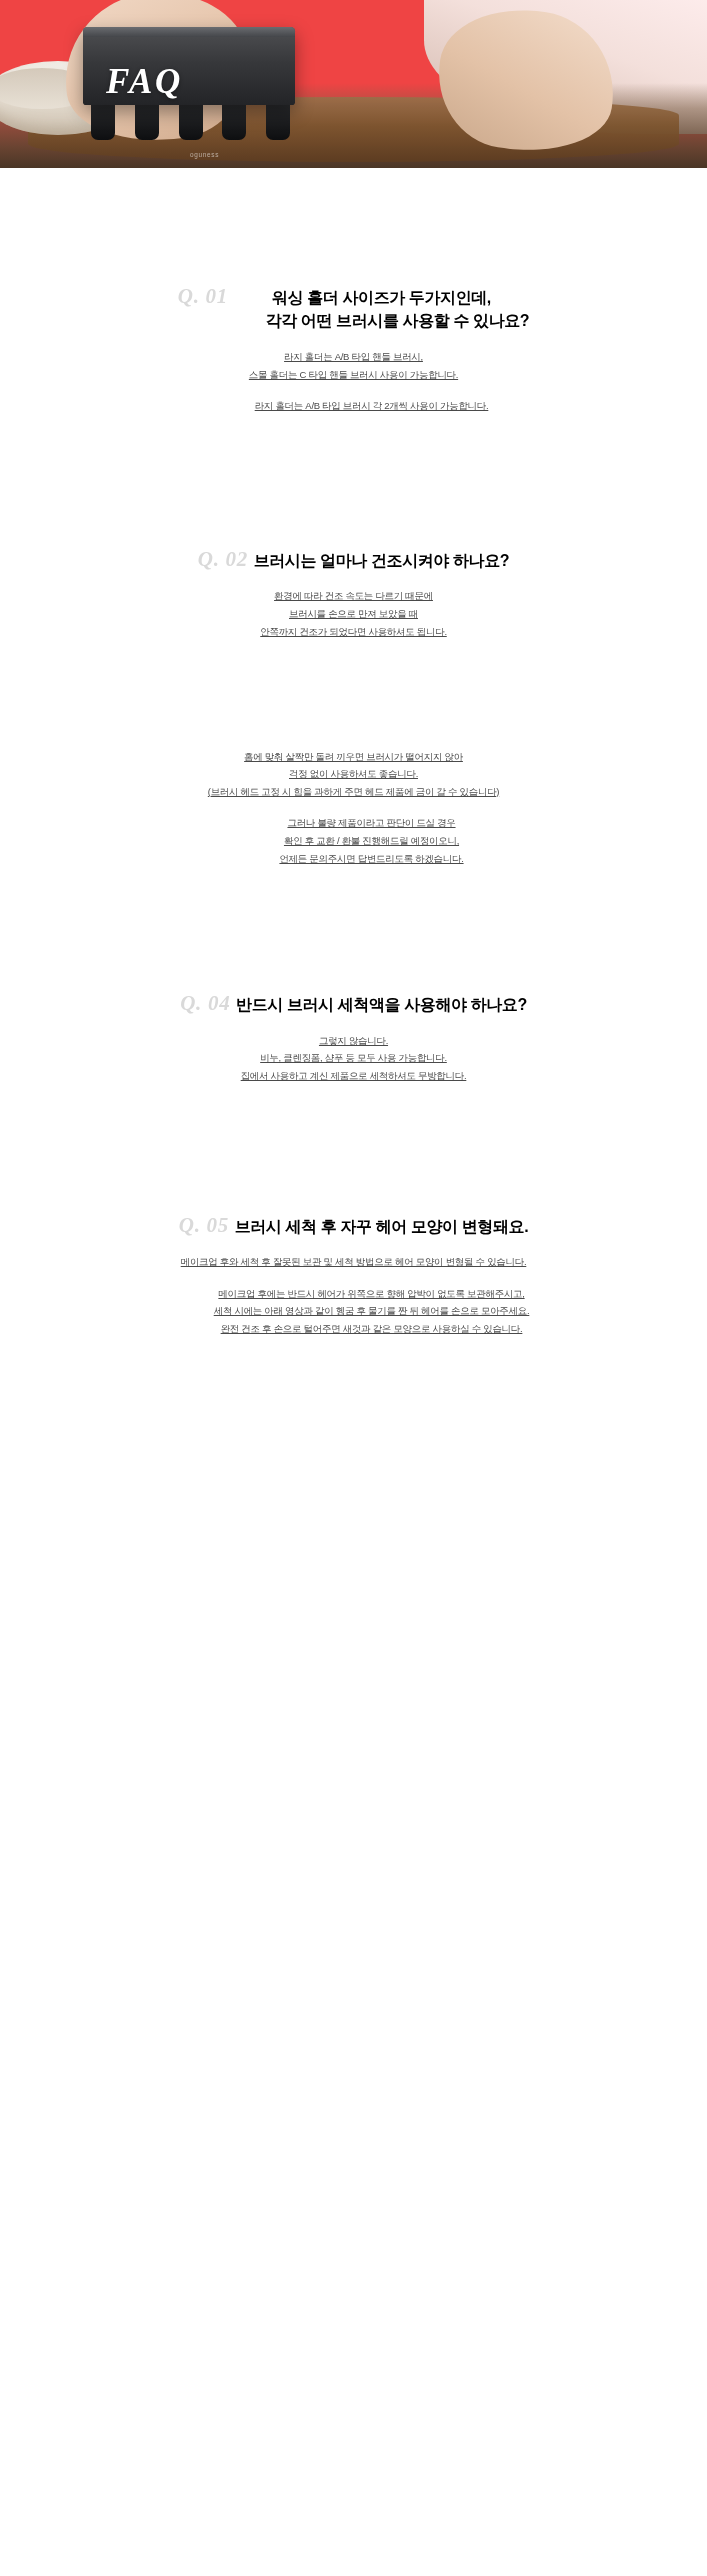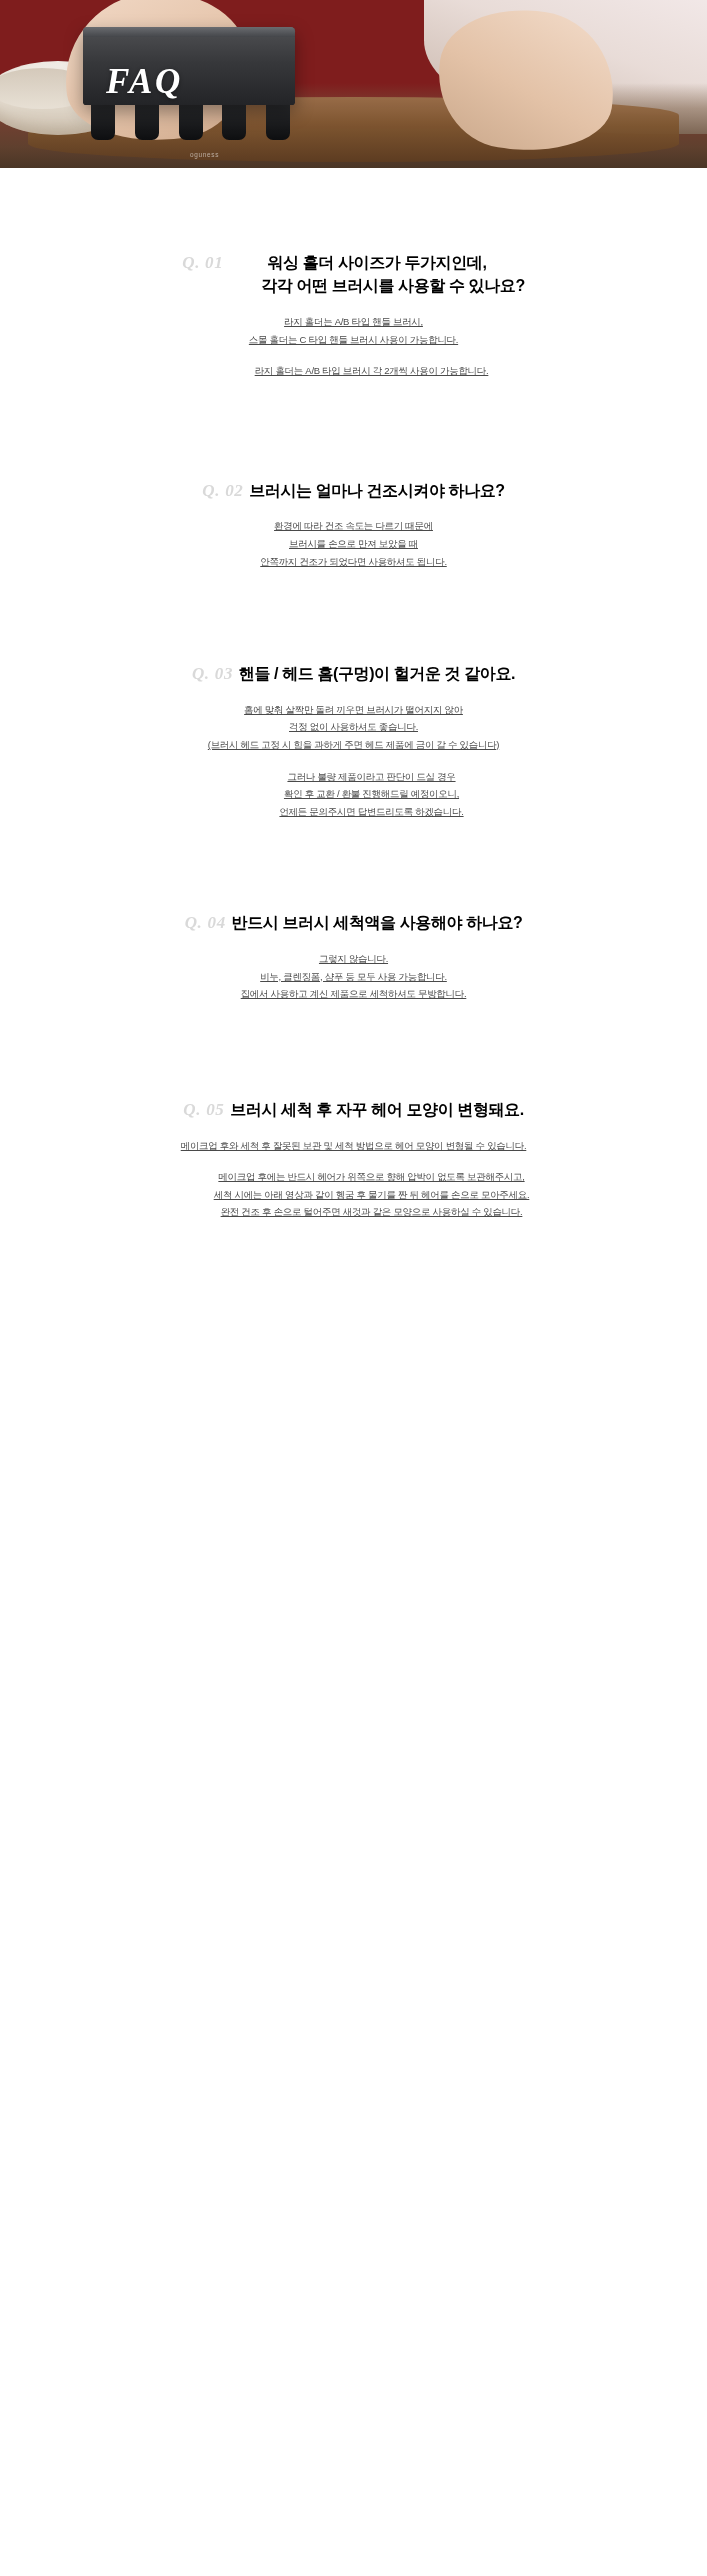--- a/index.html
+++ b/index.html
@@ -14,21 +14,21 @@
     color: #333333;
     -webkit-font-smoothing: antialiased;
   }
 
   
   .hero {
     position: relative;
     width: 707px;
     height: 168px;
     overflow: hidden;
-    background: #7f1d1d;
+    background: #ef4444;
   }
   .hero-bg {
     position: absolute;
     inset: 0;
     background:
       radial-gradient(ellipse 368px 184px at 72% 18%, rgba(255,255,255,0.85) 0%, rgba(255,255,255,0.0) 62%),
       radial-gradient(ellipse 297px 212px at 18% 10%, rgba(246,243,239,0.95) 0%, rgba(246,243,239,0.0) 70%),
       linear-gradient(175deg, #e9e5e0 0%, #ded8d1 30%, #c9bfb4 55%, #8d7461 72%, #6d5442 86%, #5d4staff 100%);
   }
   .hero-bg2 {
@@ -164,24 +164,25 @@
   .faq-head {
     display: flex;
     align-items: baseline;
     justify-content: center;
     gap: 5.7px;
   }
   .q-num {
     font-family: "Liberation Serif", serif;
     font-style: italic;
     font-weight: bold;
-    font-size: 17px;
+    font-size: 21px;
     color: #d9d9d9;
     letter-spacing: 0.7px;
     white-space: nowrap;
+    margin-top: 33px;
   }
   .q-text {
     font-size: 16px;
     font-weight: bold;
     color: #000000;
     line-height: 1.45;
     letter-spacing: -0.4px;
   }
   .q-text .l2 { display: block; margin-left: 32px; }
   .a-para {
@@ -257,26 +258,20 @@
       </span>
     </div>
     <div class="a-body">
       <p class="a-para">환경에 따라 건조 속도는 다르기 때문에<br>브러시를 손으로 만져 보았을 때<br>안쪽까지 건조가 되었다면 사용하셔도 됩니다.</p>
     </div>
   </section>
 
   <div class="sp-3"></div>
 
   <section class="faq-block">
-    <div class="faq-head">
-      <span class="q-num">Q. 03</span>
-      <span class="q-text">
-        <span>핸들 / 헤드 홈(구멍)이 헐거운 것 같아요.</span>
-      </span>
-    </div>
     <div class="a-body">
       <p class="a-para">홈에 맞춰 살짝만 돌려 끼우면 브러시가 떨어지지 않아<br>걱정 없이 사용하셔도 좋습니다.<br>(브러시 헤드 고정 시 힘을 과하게 주면 헤드 제품에 금이 갈 수 있습니다)</p>
       <p class="a-para">그러나 불량 제품이라고 판단이 드실 경우<br>확인 후 교환 / 환불 진행해드릴 예정이오니,<br>언제든 문의주시면 답변드리도록 하겠습니다.</p>
     </div>
   </section>
 
   <div class="sp-4"></div>
 
   <section class="faq-block">
     <div class="faq-head">

